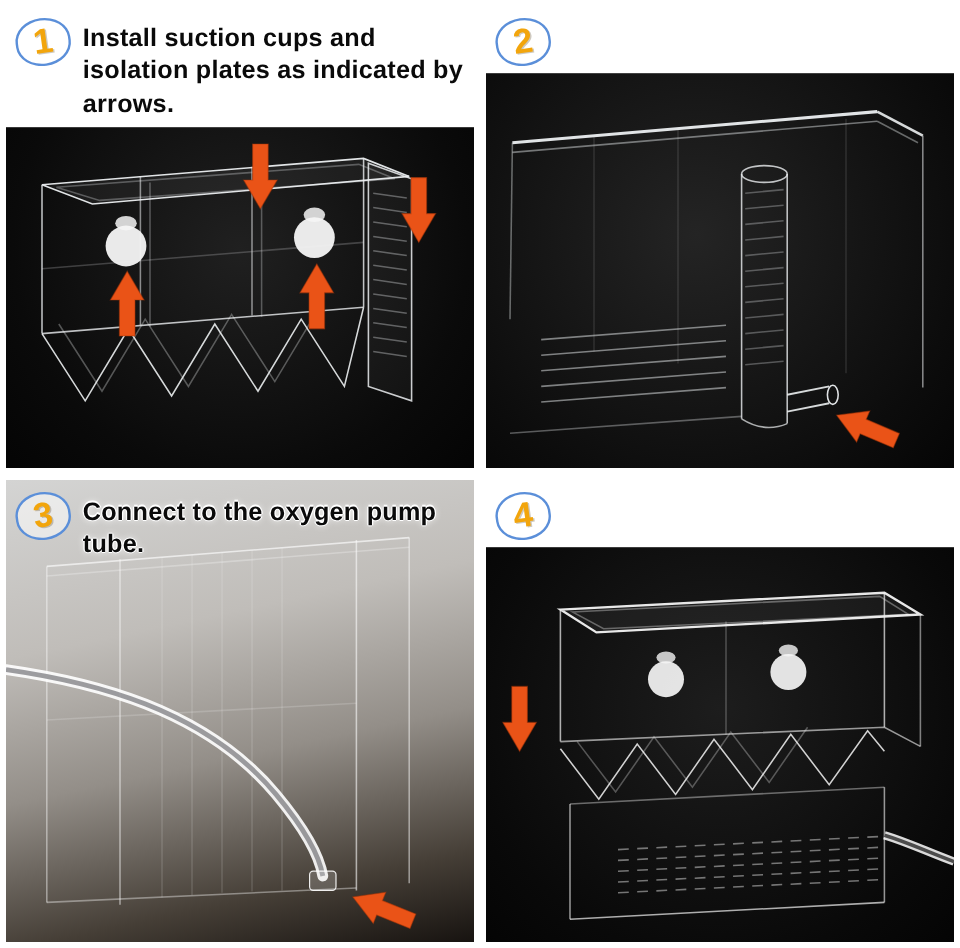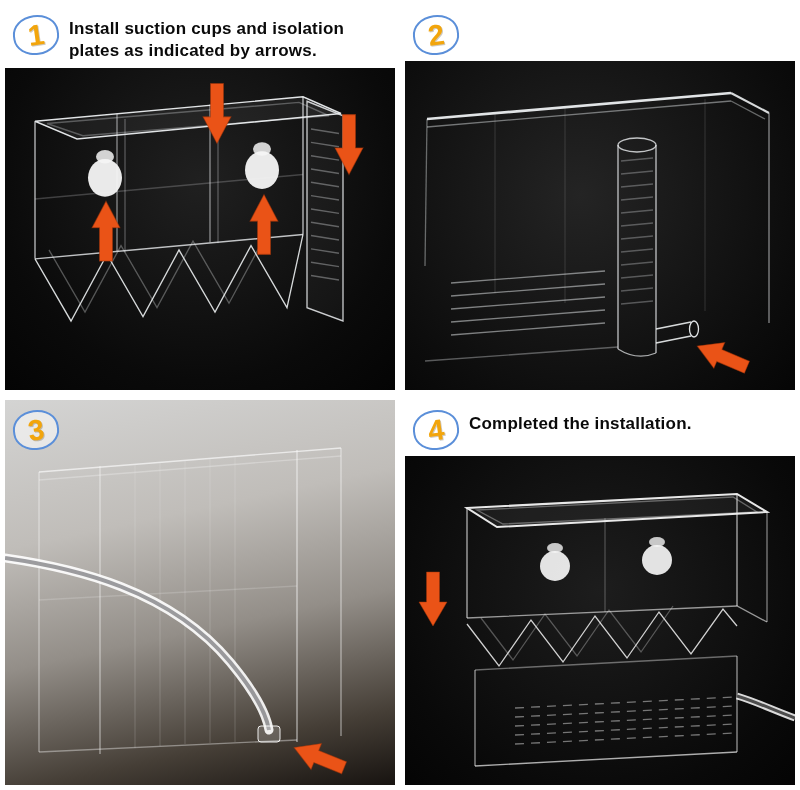--- a/index.html
+++ b/index.html
@@ -17,21 +17,21 @@
 
   .step-header { display:flex; align-items:flex-start; gap:10px; padding:8px 4px 6px 8px; }
   .step-number {
     flex:0 0 auto; width:46px; height:40px; margin-top:2px;
     display:flex; align-items:center; justify-content:center;
     border:2.5px solid #5b8fd9; border-radius:50% / 46%;
     transform:rotate(-8deg);
     color:#f2a50c; font-size:29px; font-weight:700;
     text-shadow:1px 1px 0 rgba(60,40,0,.25);
   }
-  .step-text { font-weight:700; font-size:17px; color:#0a0a0a; line-height:1.3; padding-top:5px; letter-spacing:.2px; }
+  .step-text { font-weight:700; font-size:21px; color:#0a0a0a; line-height:1.3; padding-top:5px; letter-spacing:.2px; }
 
   .photo { flex:1 1 auto; position:relative; }
   .photo svg { display:block; width:100%; height:100%; }
 
   .photo-1 { background:radial-gradient(circle at 50% 35%, #202020 0%, #0a0a0a 70%, #040404 100%); }
   .photo-2 { background:radial-gradient(circle at 45% 40%, #242424 0%, #0c0c0c 75%, #050505 100%); }
   .photo-4 { background:radial-gradient(circle at 50% 40%, #1d1d1d 0%, #090909 75%, #040404 100%); }
 
   
   .panel-3 .photo {
@@ -183,27 +183,27 @@
         <g>
           <path d="M0,158 C70,168 165,190 225,262 C255,298 262,318 264,330" stroke="rgba(255,255,255,.9)" stroke-width="9" fill="none" stroke-linecap="round"></path>
           <path d="M0,158 C70,168 165,190 225,262 C255,298 262,318 264,330" stroke="rgba(80,80,85,.55)" stroke-width="4" fill="none"></path>
         </g>
         <rect x="253" y="326" width="22" height="16" rx="3" stroke="#ffffff" stroke-opacity=".9" fill="rgba(255,255,255,.18)"></rect>
         <use href="#arrow-shape" transform="translate(315,358) rotate(112)"></use>
       </svg>
     </div>
     <header class="step-header">
       <span class="step-number">3</span>
+      <p class="step-text">Connect to the oxygen pump tube.</p>
     </header>
   </section>
 
   <section class="panel panel-4">
     <header class="step-header">
       <span class="step-number">4</span>
-      <p class="step-text">Completed the installation.</p>
     </header>
     <div class="photo photo-4">
       <svg viewBox="0 0 390 335" preserveAspectRatio="none">
         <g stroke="#f3f3f3" fill="none" stroke-width="1.3">
           <polygon points="62,52 332,38 362,56 92,71" stroke-width="2" stroke-opacity=".95" fill="rgba(255,255,255,.05)"></polygon>
           <polygon points="72,54 328,41 352,56 98,68" stroke-opacity=".35"></polygon>
           <line x1="62" y1="52" x2="62" y2="162" stroke-opacity=".7"></line>
           <line x1="332" y1="38" x2="332" y2="150" stroke-opacity=".7"></line>
           <line x1="362" y1="56" x2="362" y2="166" stroke-opacity=".5"></line>
           <path d="M62,162 L332,150 L362,166" stroke-opacity=".6"></path>

